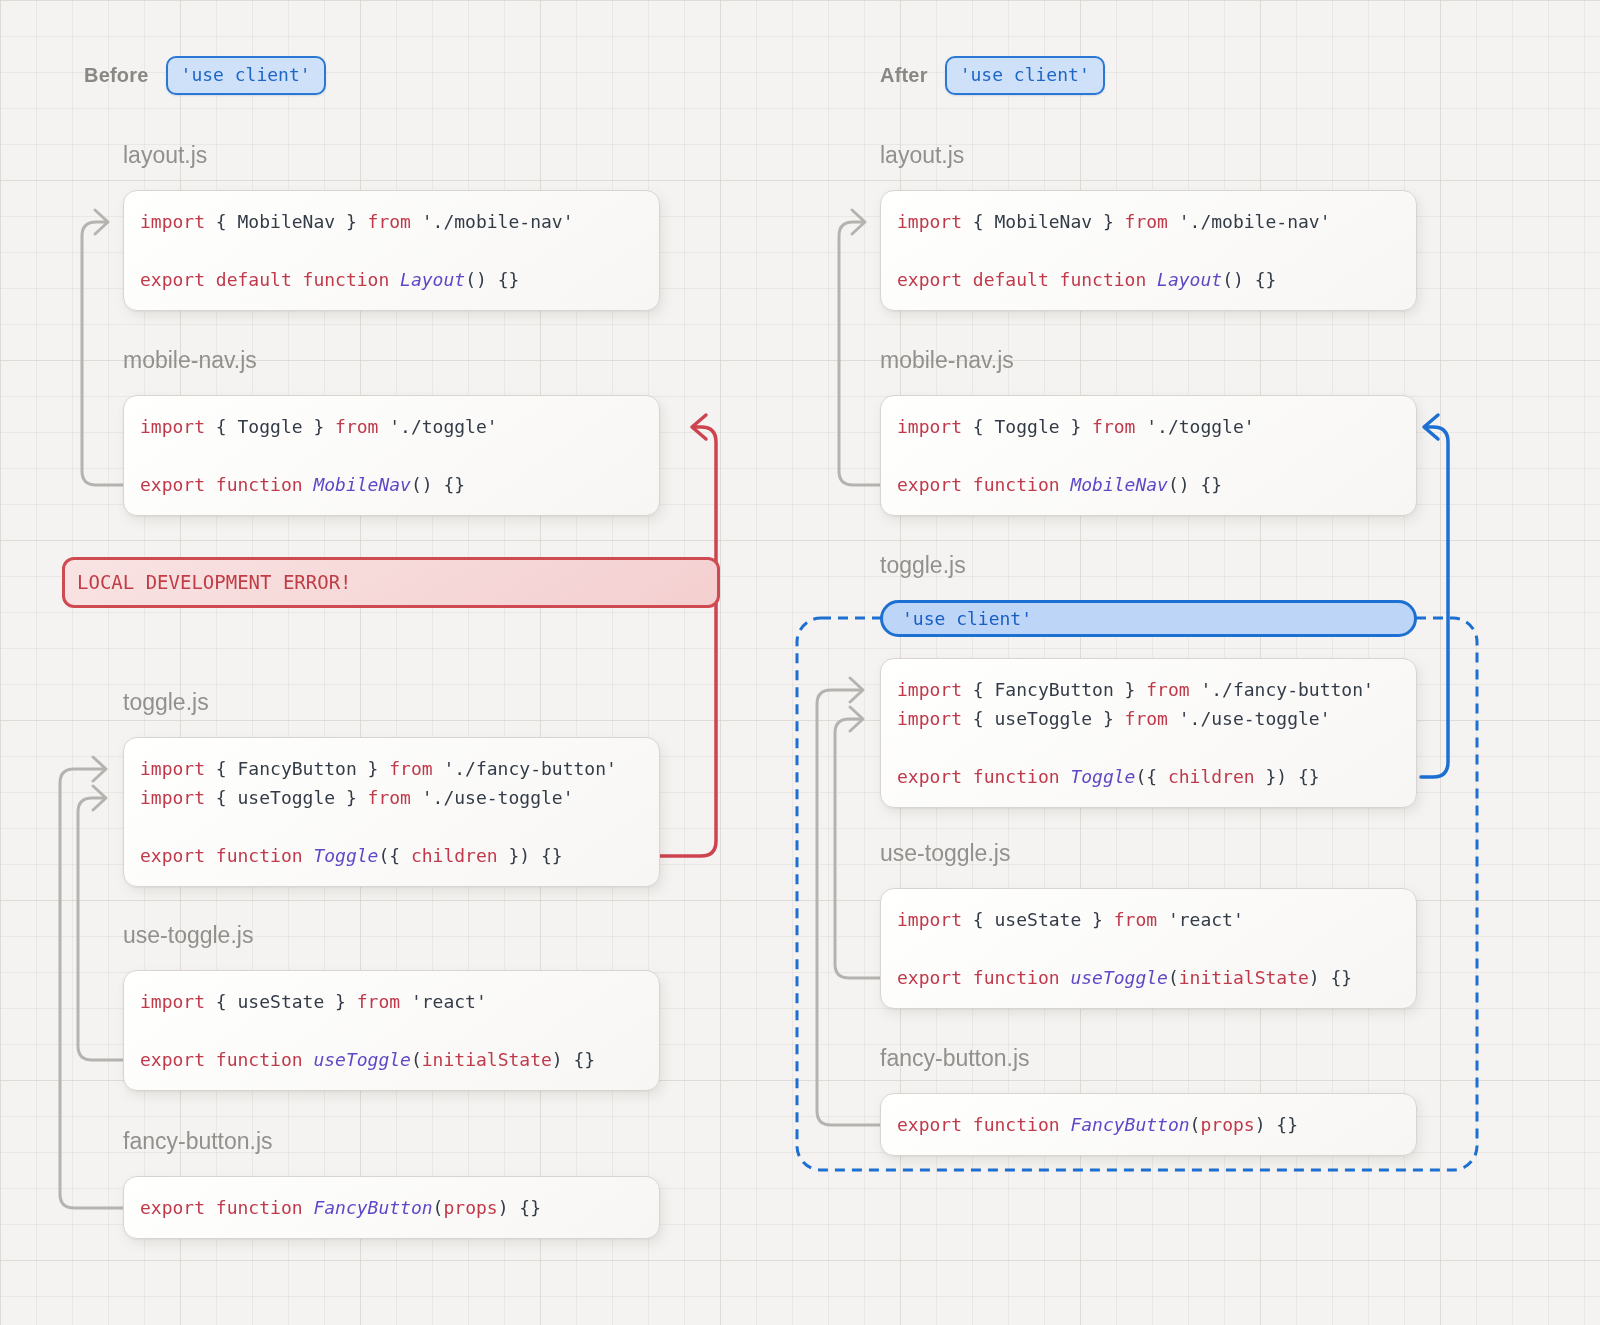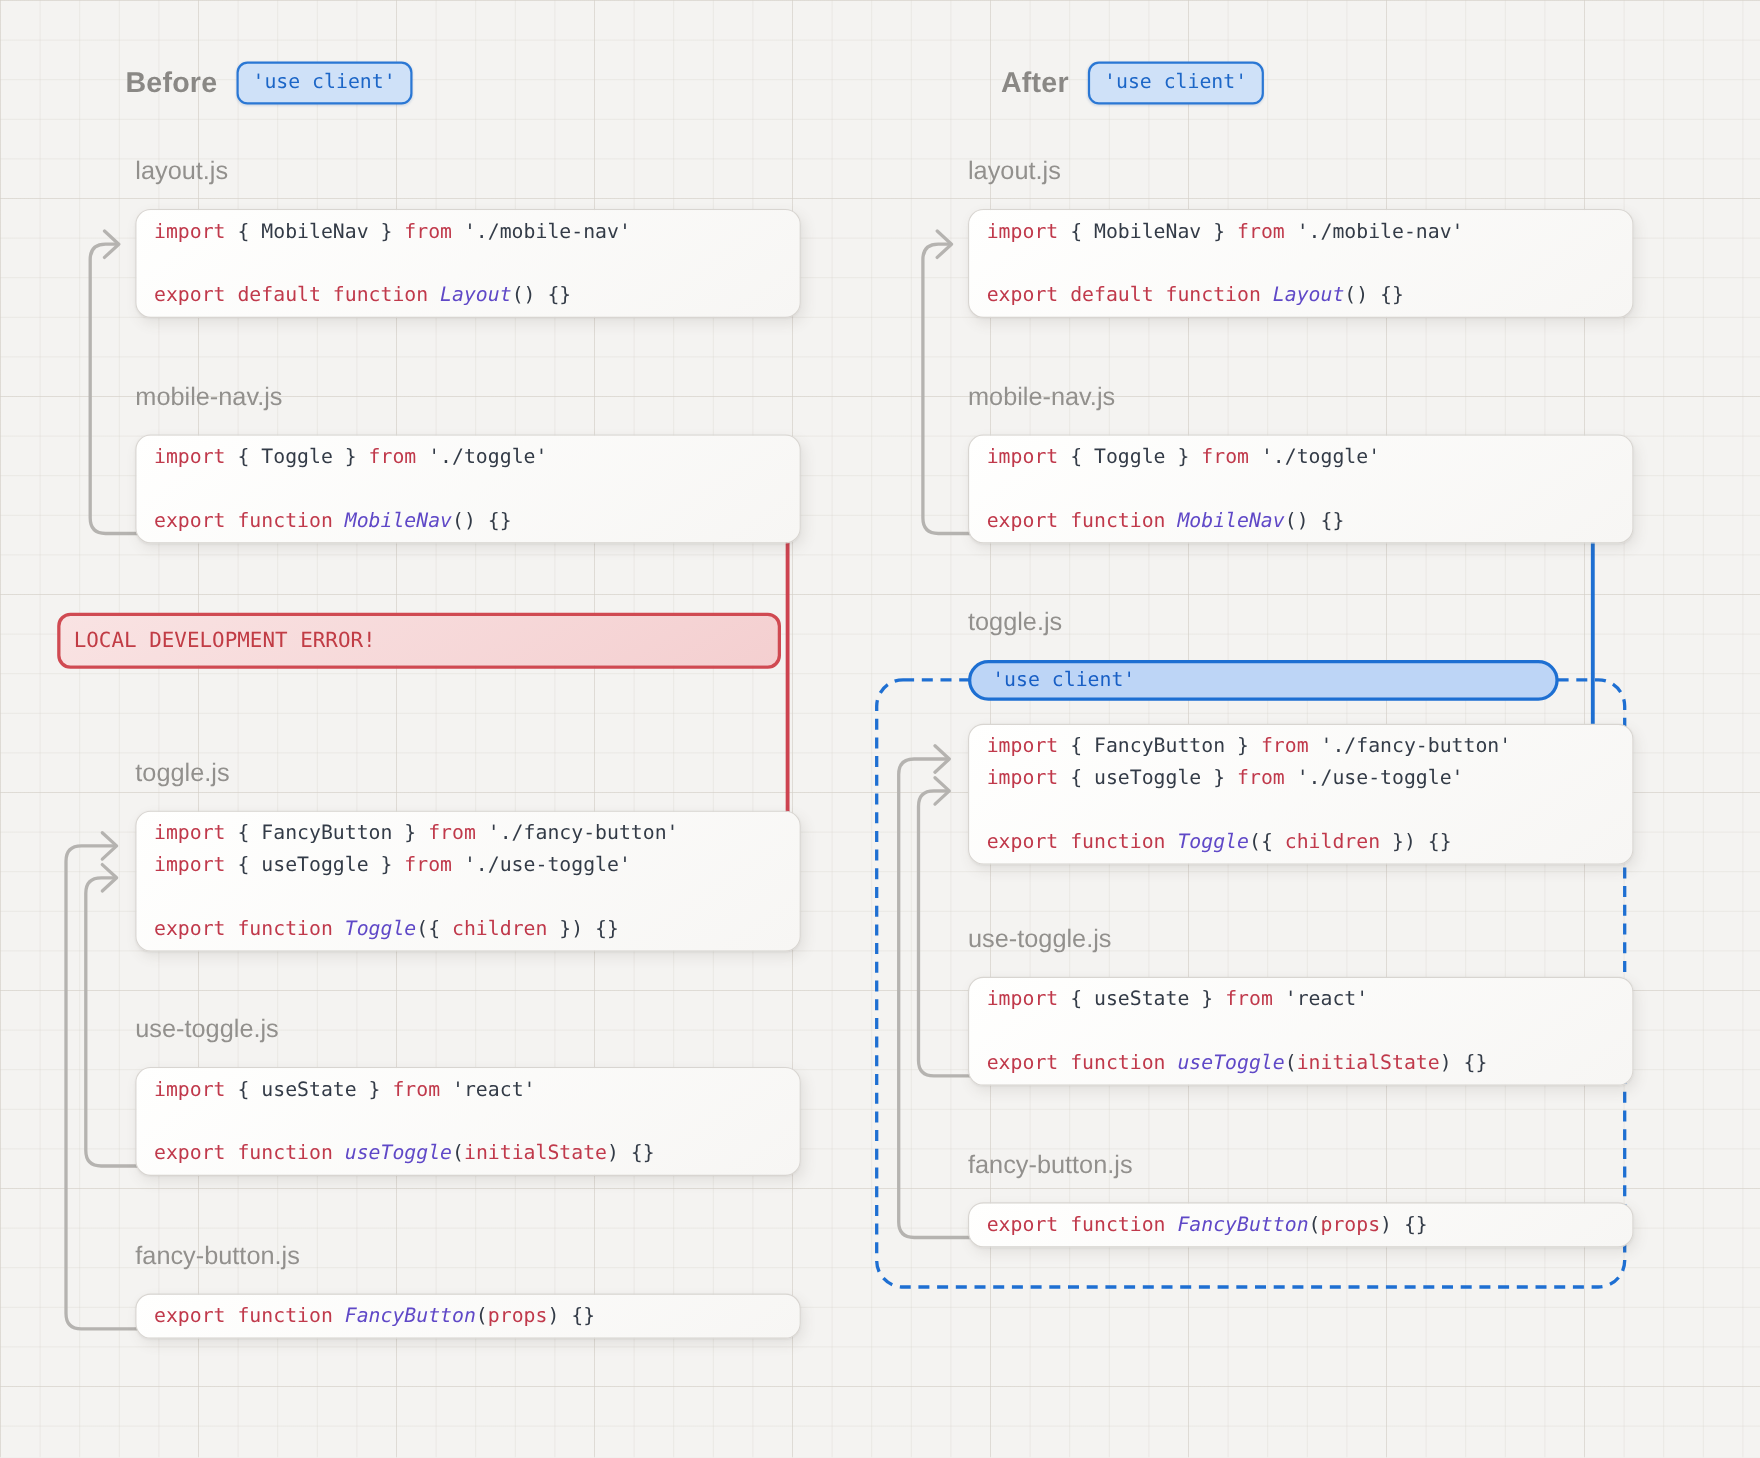--- a/index.html
+++ b/index.html
@@ -20,48 +20,48 @@
     font-family:"Liberation Sans",sans-serif;
   }
   svg.overlay{position:absolute;left:0;top:0;z-index:1;pointer-events:none;}
   .arrow{fill:none;stroke-width:3;stroke-linecap:round;stroke-linejoin:round;}
   .arrow.gray{stroke:var(--arrow_gray);}
   .arrow.red{stroke:var(--accent_red);stroke-width:3.5;}
   .arrow.blue{stroke:var(--accent_blue);stroke-width:3.5;}
   .dashed-rect{fill:none;stroke:var(--accent_blue);stroke-width:3;stroke-dasharray:10 7;}
 
   .col-header{position:absolute;display:flex;align-items:center;gap:17px;z-index:2;}
-  .col-title{font-size:26px;font-weight:bold;color:var(--header);letter-spacing:.2px;margin-left:30px;}
+  .col-title{font-size:20px;font-weight:bold;color:var(--header);letter-spacing:.2px;}
   .uc-badge{
     border:2.5px solid #2a77d4;background:#cfe1f8;color:#1c66c7;border-radius:10px;
     font-family:"DejaVu Sans Mono",monospace;font-size:18px;padding:6px 13px 8px;
     box-shadow:0 1px 2px rgba(30,80,160,.15);
   }
   .file-label{position:absolute;font-size:23px;color:var(--label);z-index:2;text-align:right;}
   .code-block{
-    position:absolute;width:605px;box-sizing:border-box;z-index:2;
+    position:absolute;width:537px;box-sizing:border-box;z-index:2;
     background:linear-gradient(145deg,#fffffe 0%,#f7f6f4 100%);
     border:1px solid #d8d5d1;border-radius:14px;
     box-shadow:3px 5px 12px rgba(90,82,72,.10),0 1px 2px rgba(0,0,0,.05);
-    padding:5px 16px;
+    padding:16px 16px;
     font-family:"DejaVu Sans Mono",monospace;font-size:18px;line-height:29px;color:var(--code);
     white-space:pre;
   }
   .cl{height:29px;}
   .tok-k{color:var(--keyword);} .tok-f{color:var(--function);font-style:italic;}
   .tok-a{color:var(--argument);} .tok-d{color:var(--code);}
 
   .uc-pill{
     position:absolute;left:880px;top:600px;width:537px;height:37px;box-sizing:border-box;z-index:2;
     border:3px solid #1d6fd2;background:#bdd5f6;border-radius:19px;
     display:flex;align-items:center;padding-left:19px;
     font-family:"DejaVu Sans Mono",monospace;font-size:18px;color:#185fc5;
   }
   .error-box{
-    position:absolute;left:52px;top:557px;width:658px;box-sizing:border-box;z-index:3;
+    position:absolute;left:62px;top:557px;width:658px;box-sizing:border-box;z-index:3;
     border:3px solid #d04a52;border-radius:12px;
     background:linear-gradient(150deg,#f9e3e3 0%,#f4cfd0 100%);
     padding:8px 12px;
     font-family:"DejaVu Sans Mono",monospace;font-size:19px;line-height:29px;color:#c13c45;
   }
   .eb{font-weight:bold;}
 </style>
 </head>
 <body>
 

